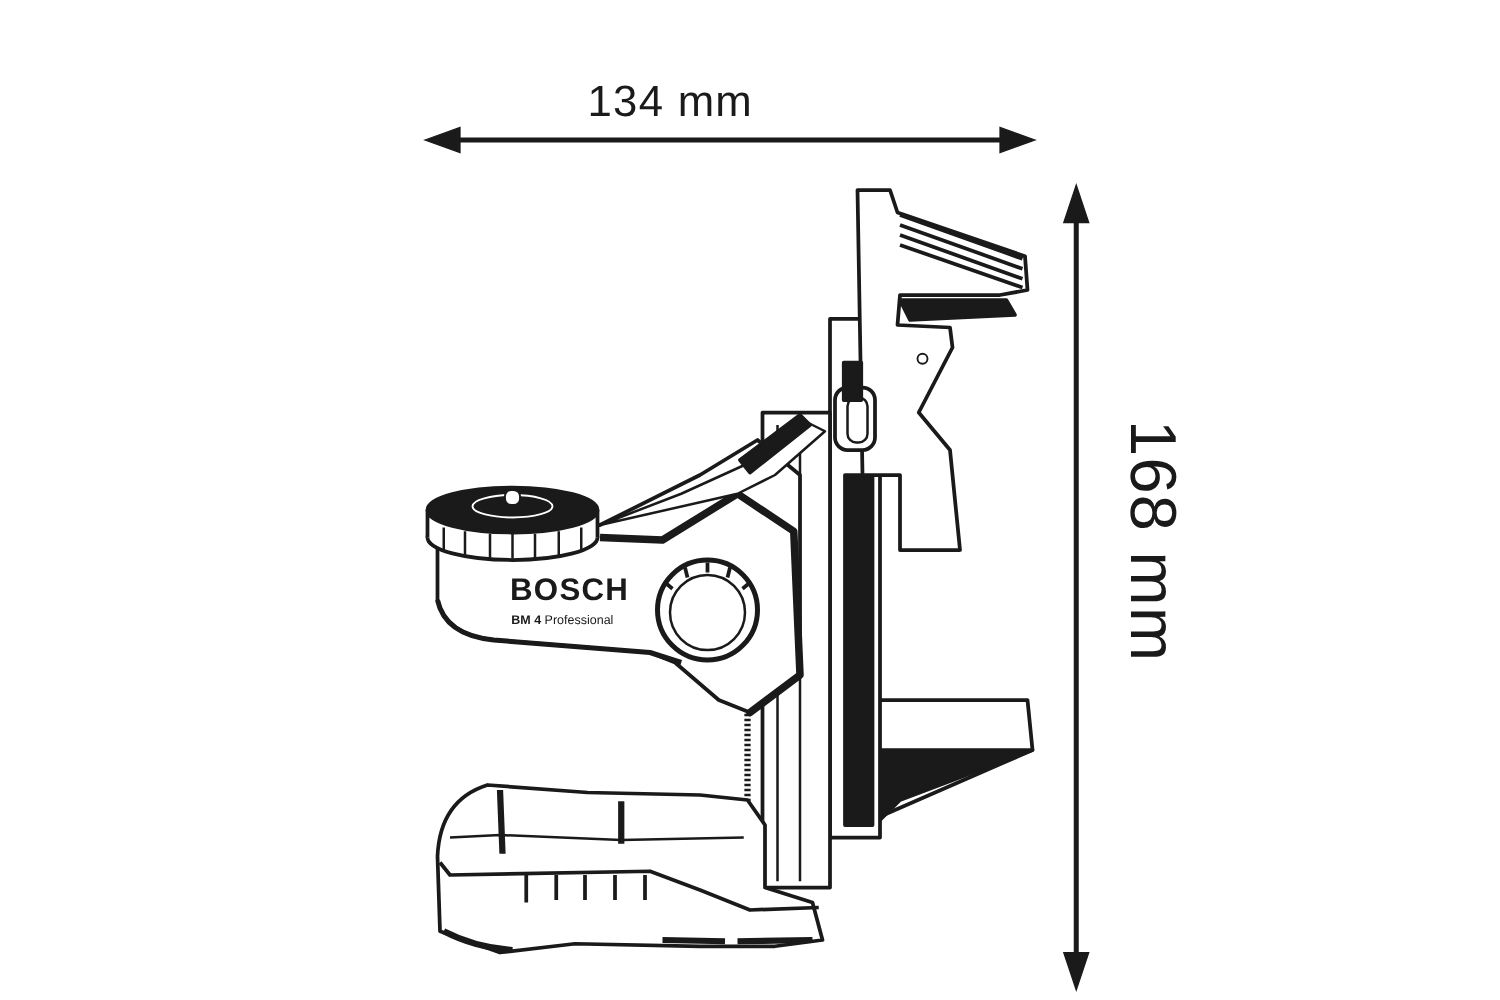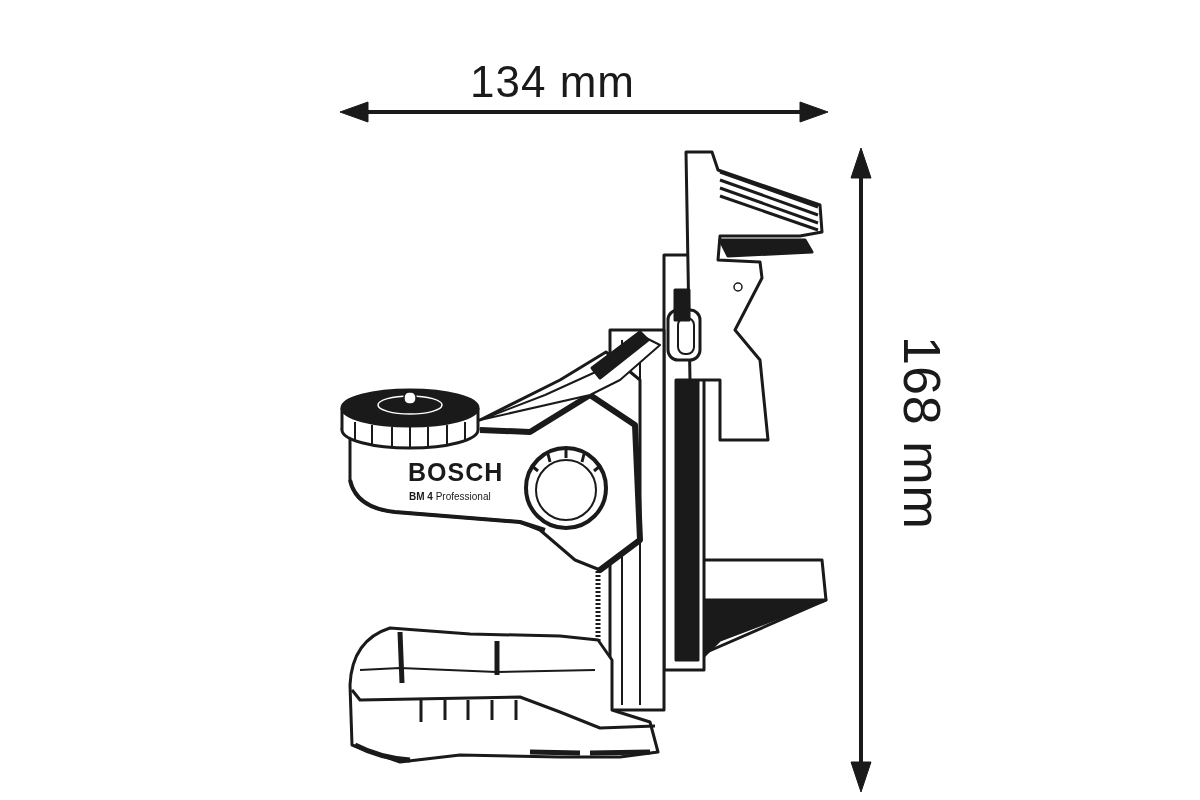--- a/index.html
+++ b/index.html
@@ -1,18 +1,18 @@
 <!DOCTYPE html>
 <html><head>
 <meta charset="utf-8">
 <style>
   html, body { margin: 0; padding: 0; background: #ffffff; }
   body { width: 1200px; height: 800px; position: relative; overflow: hidden; font-family: "Liberation Sans", sans-serif; }
   .dim-label { position: absolute; color: #1a1a1a; font-family: "Liberation Sans", sans-serif; font-weight: 400; }
-  #width-label { left: 470px; top: 52px; font-size: 44px; line-height: 60px; letter-spacing: 1px; }
+  #width-label { left: 470px; top: 52px; font-size: 35px; line-height: 60px; letter-spacing: 1px; }
   #height-label { left: 892px; top: 336px; font-size: 52px; line-height: 60px; transform-origin: 0 0; transform: rotate(90deg) translate(0, -60px); white-space: nowrap; letter-spacing: 1px; }
   svg { position: absolute; left: 0; top: 0; }
   .brand { position: absolute; font-family: "Liberation Sans", sans-serif; color: #1a1a1a; text-align: center; }
   #brand-name { left: 408px; top: 458px; font-size: 25px; font-weight: 700; letter-spacing: 1px; }
   #model-label { left: 409px; top: 491px; font-size: 10px; }
   #model-label b { font-weight: 700; }
 </style>
 </head>
 <body>
 

